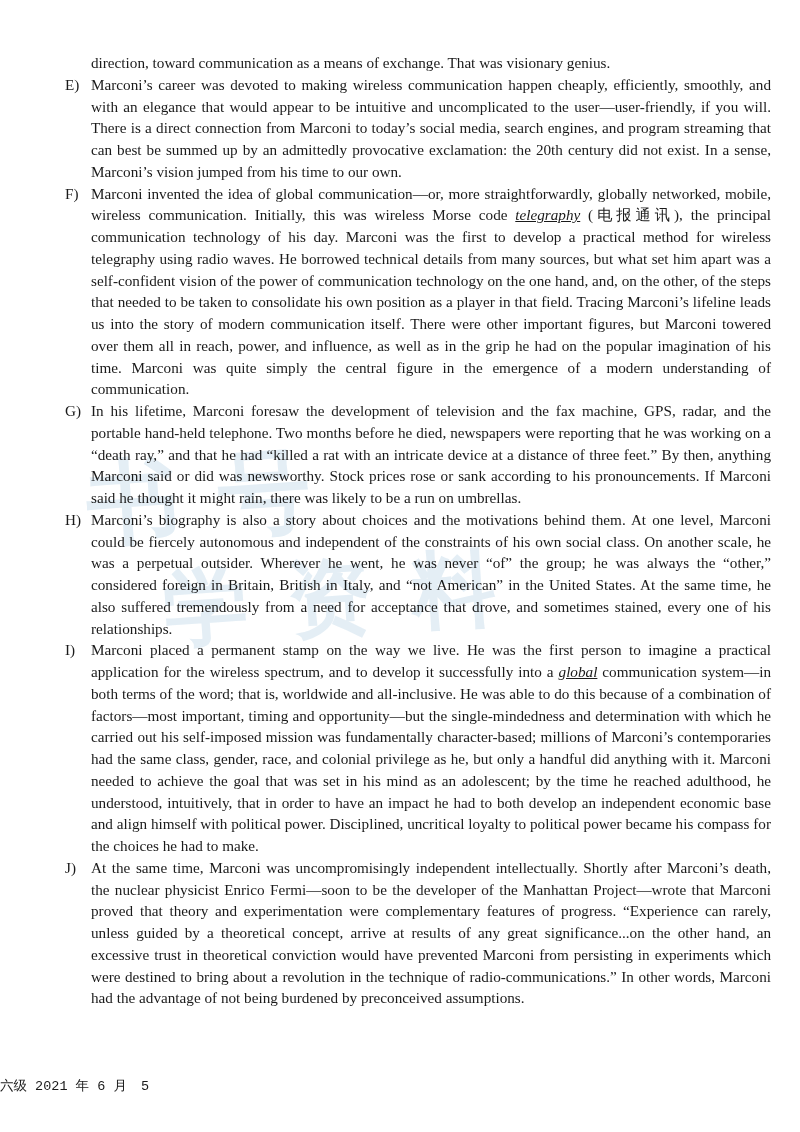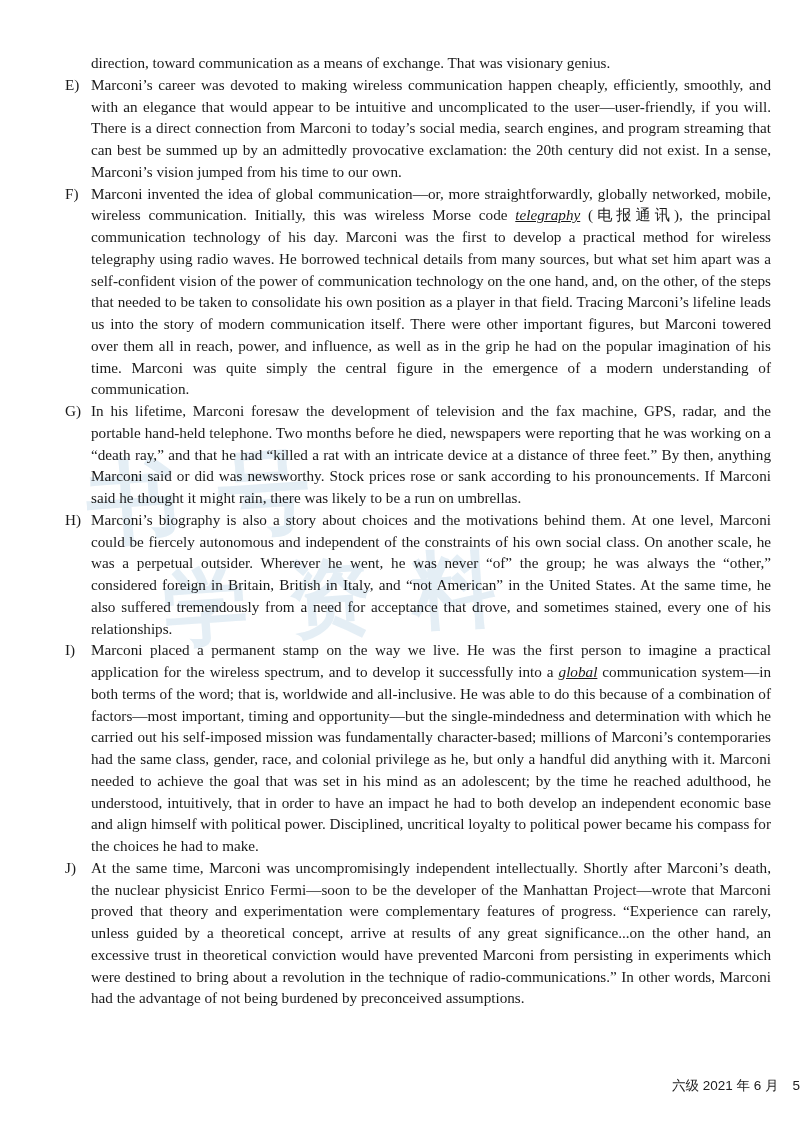--- a/index.html
+++ b/index.html
@@ -70,24 +70,24 @@
     }
     em {
       font-style: italic;
       text-decoration: underline;
     }
     .footer {
       position: absolute;
       left: 0;
       width: 800px;
       top: 1077px;
-      text-align: right;
+      text-align: left;
       font-size: 13.5px;
       z-index: 1;
-      font-family: Liberation Sans, sans-serif;
+      font-family: Liberation Mono, monospace;
     }
     .footer .page-no {
       margin-left: 14px;
     }
   </style>
 </head>
 <body>
 
 <div class="page">
 

